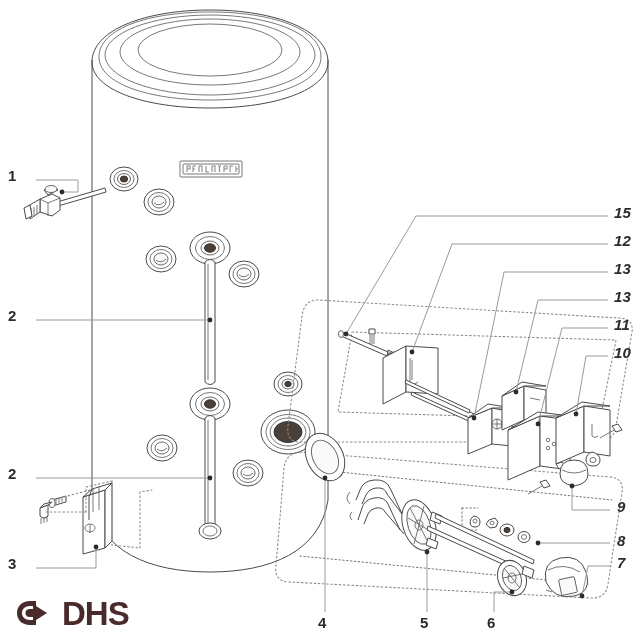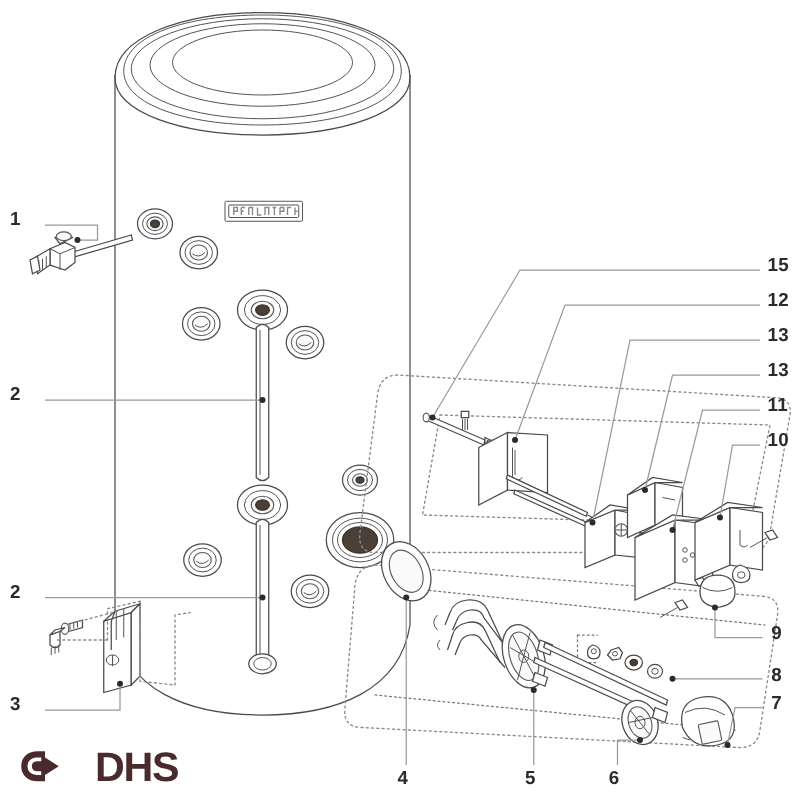--- a/index.html
+++ b/index.html
@@ -28,31 +28,31 @@
   .callout {
     position: absolute;
     font-family: "Liberation Sans", sans-serif;
     font-size: 15px;
     font-weight: bold;
     color: #2b2b2b;
     letter-spacing: 0.2px;
     line-height: 1;
     white-space: nowrap;
   }
-  .callout.right { text-align: right; }
+  .callout.right { text-align: right; font-style: italic; }
   .callout.left  { text-align: right; }
   .callout.bottom { text-align: center; }
   #logo {
     position: absolute;
     left: 16px;
     top: 596px;
     height: 34px;
     display: flex;
     align-items: center;
-    gap: 22px;
+    gap: 8px;
   }
   #logo .mark { display: block; }
   #logo .word {
     font-family: "Liberation Sans", sans-serif;
     font-size: 33px;
     font-weight: bold;
     color: #4a2b2b;
     letter-spacing: -1px;
     line-height: 1;
   }

